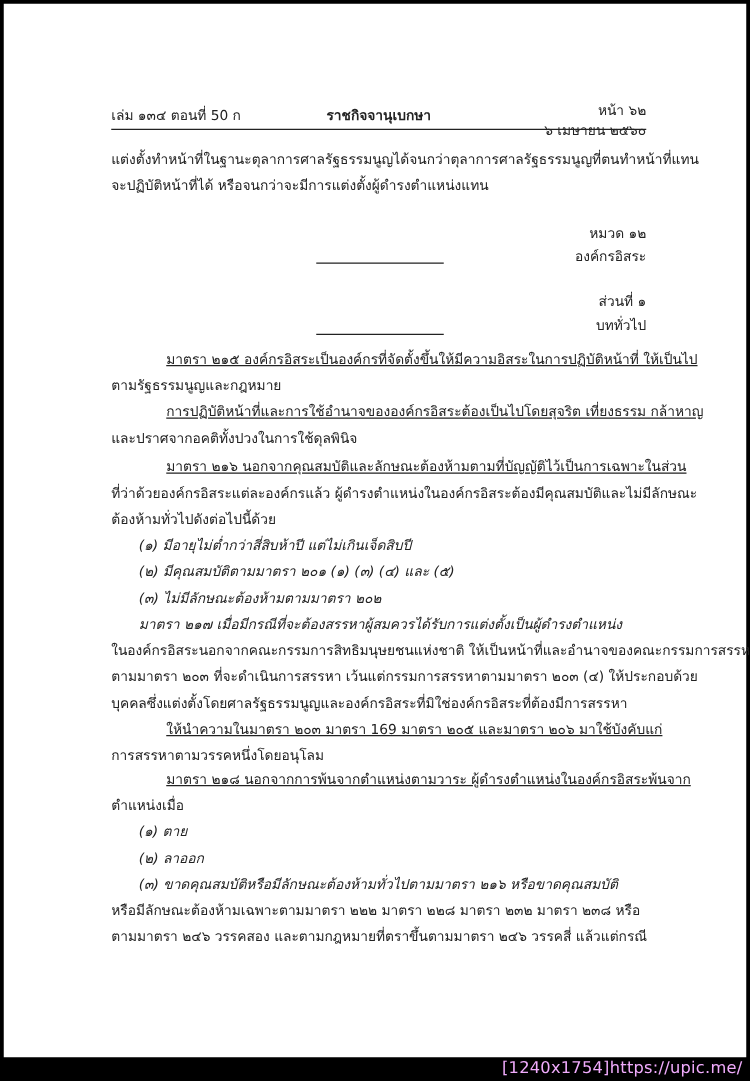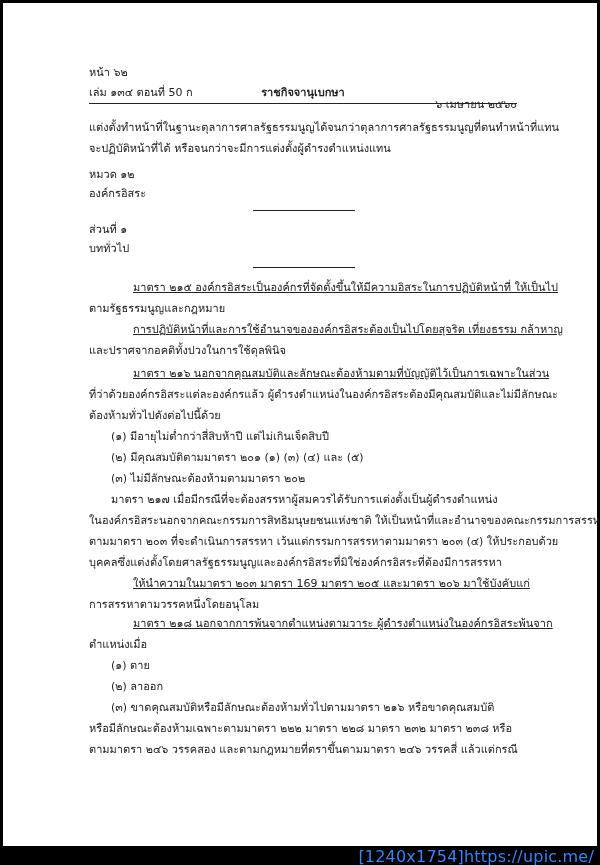--- a/index.html
+++ b/index.html
@@ -10,36 +10,36 @@
   }
   .page {
     position: absolute; left: 3px; top: 3px; width: 594px; height: 843px;
     background: #fff;
   }
   .footer {
     position: absolute; left: 0; top: 846px; width: 600px; height: 19px;
     background: #000;
   }
   .footer-text {
-    position: absolute; right: 6px; top: 1px; color: #3b82f6;
-    font-family: "DejaVu Sans", sans-serif; font-size: 16px; letter-spacing: 0.2px;
+    position: absolute; right: 6px; top: 1px; color: #f0abfc;
+    font-family: "DejaVu Sans", sans-serif; font-size: 13px; letter-spacing: 0.2px;
   }
   .content { position: absolute; left: 86px; top: 0; width: 428px; }
   .t { position: absolute; font-size: 11px; line-height: 14px; white-space: nowrap; }
-  .hdr-page { left: 0; width: 428px; text-align: left; top: 63px; }
+  .hdr-page { left: 0; width: 428px; text-align: right; top: 79px; }
   .hdr-row { left: 0; width: 428px; top: 83px; height: 14px; }
   .hdr-left { position: absolute; left: 0; top: 0; }
   .hdr-center { position: absolute; left: 0; width: 428px; text-align: center; top: 0; font-weight: bold; }
   .hdr-right { position: absolute; right: 0; top: 12px; }
   .hdr-rule { position: absolute; left: 0; top: 100px; width: 428px; height: 0; border-top: 1.5px solid #222; }
-  .center-block { left: 0; width: 428px; text-align: left; }
+  .center-block { left: 0; width: 428px; text-align: right; margin-top: 12px; }
   .rule-short { position: absolute; left: 164px; width: 102px; height: 0; border-top: 1.5px solid #222; }
   .para { left: 0; width: 428px; }
   .indent1 { padding-left: 44px; text-decoration: underline; }
-  .indent2 { padding-left: 22px; }
+  .indent2 { padding-left: 22px; font-style: italic; }
   .j { display: flex; justify-content: space-between; }
 </style>
 </head>
 <body>
 
 <div class="page">
   <div class="content">
 
     <div class="t hdr-page">หน้า ๖๒</div>
     <div class="t hdr-row">

